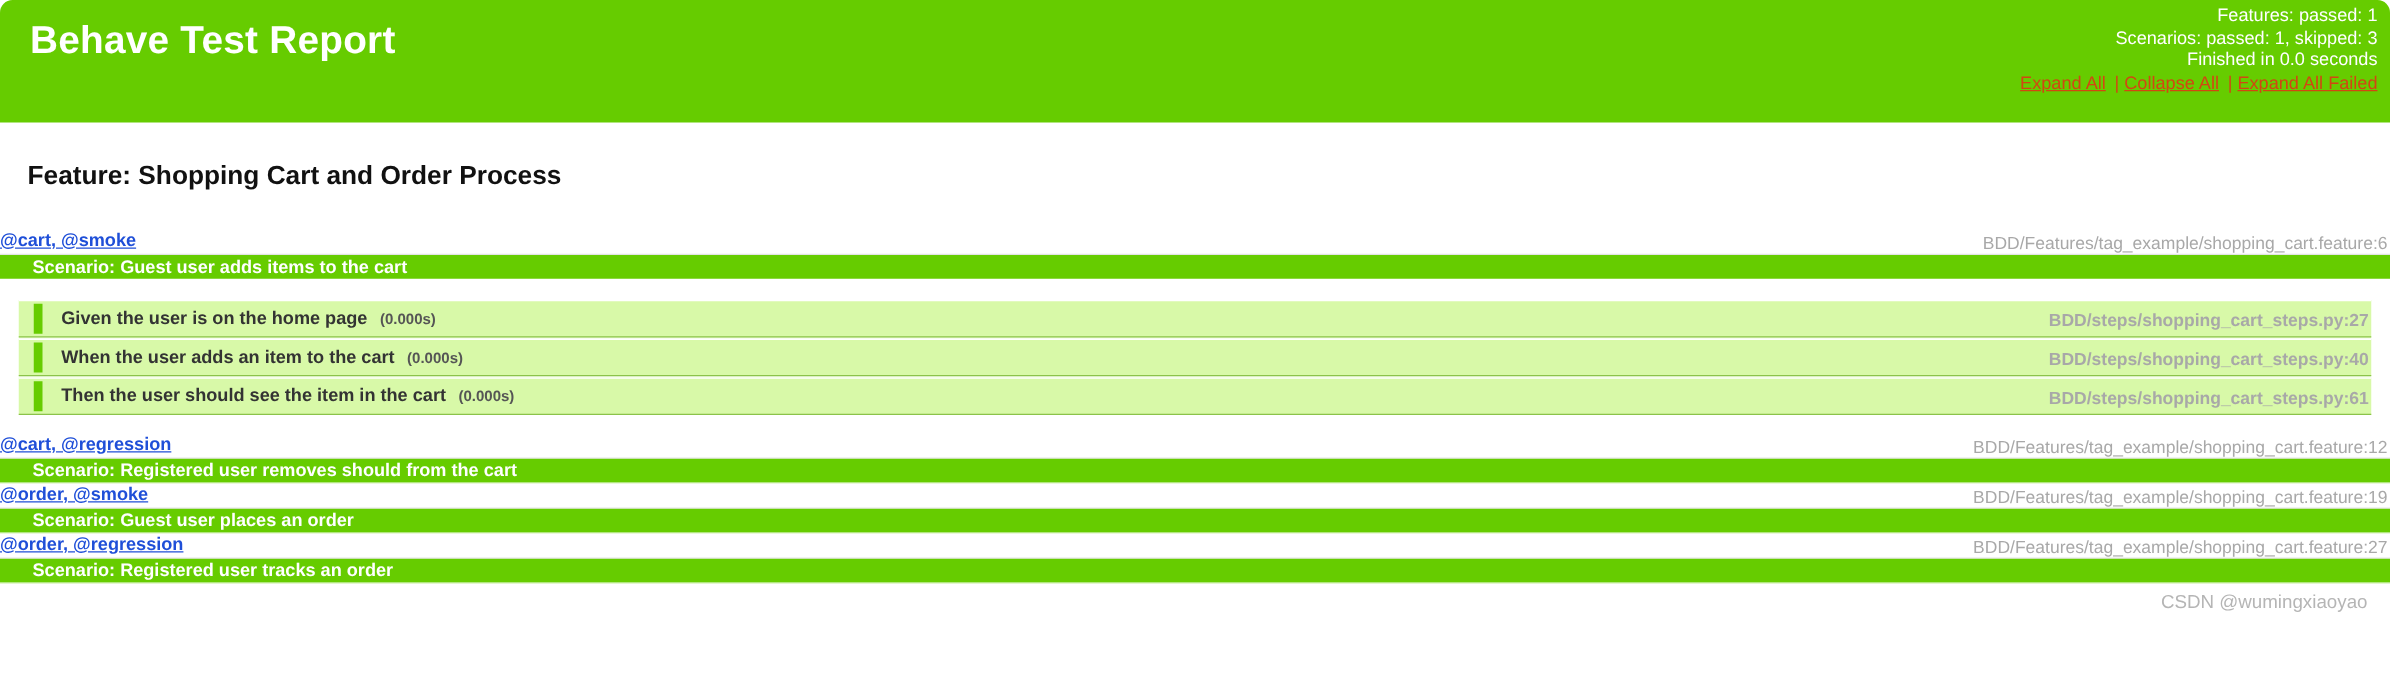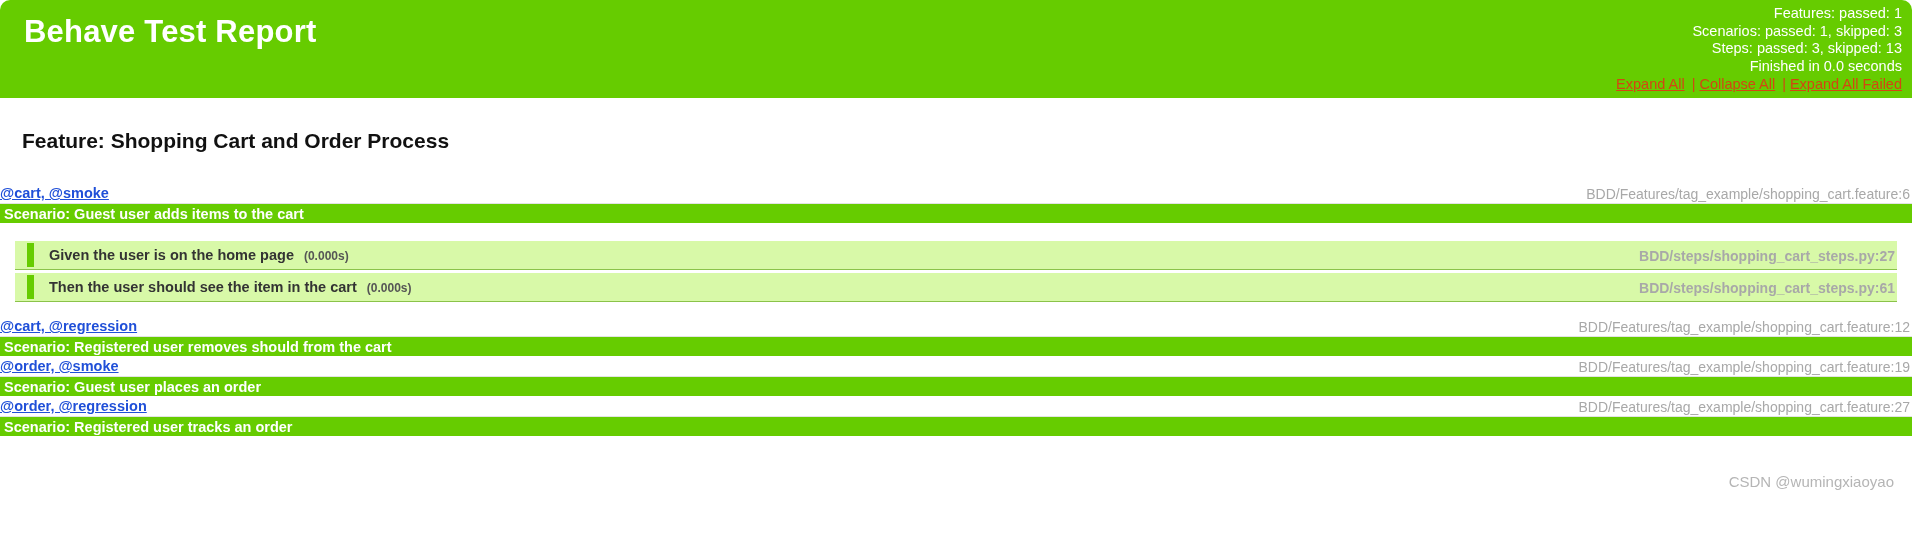--- a/index.html
+++ b/index.html
@@ -124,21 +124,21 @@
   .scenario-row {
     position: relative;
     height: 20px;
     background: #66cc00;
     border-bottom: 1px solid #ffffff;
     box-sizing: border-box;
     cursor: pointer;
   }
   .scenario-name {
     position: absolute;
-    left: 4px;
+    left: 26px;
     top: 2px;
     color: #ffffff;
     font-size: 14.5px;
     font-weight: bold;
     white-space: nowrap;
   }
 
   
   .steps {
     padding: 15px;
@@ -200,21 +200,20 @@
 </head>
 <body>
 
 <div class="page">
 
   <div class="header">
     <div class="header-title">Behave Test Report</div>
     <div class="header-stats">
       <div>Features: passed: 1</div>
       <div>Scenarios: passed: 1, skipped: 3</div>
-      <div>Steps: passed: 3, skipped: 13</div>
       <div>Finished in 0.0 seconds</div>
       <div class="header-links">
         <a>Expand All</a><span class="sep">|</span><a>Collapse All</a><span class="sep">|</span><a>Expand All Failed</a>
       </div>
     </div>
   </div>
 
   <div class="content">
     <h2 class="feature-title">Feature: Shopping Cart and Order Process</h2>
 
@@ -228,20 +227,25 @@
         <span class="scenario-name">Scenario: Guest user adds items to the cart</span>
       </div>
       <div class="steps">
         <div class="step-spacer"></div>
         <div class="step-row">
           <span class="step-bar"></span>
           <span class="step-text"><span>Given the user is on the home page</span><span class="step-duration">(0.000s)</span></span>
           <span class="step-file">BDD/steps/shopping_cart_steps.py:27</span>
         </div>
         <div class="step-spacer"></div>
+        <div class="step-row">
+          <span class="step-bar"></span>
+          <span class="step-text"><span>When the user adds an item to the cart</span><span class="step-duration">(0.000s)</span></span>
+          <span class="step-file">BDD/steps/shopping_cart_steps.py:40</span>
+        </div>
         <div class="step-spacer"></div>
         <div class="step-row">
           <span class="step-bar"></span>
           <span class="step-text"><span>Then the user should see the item in the cart</span><span class="step-duration">(0.000s)</span></span>
           <span class="step-file">BDD/steps/shopping_cart_steps.py:61</span>
         </div>
       </div>
 
       <div class="tag-row">
         <span class="tag-list">@cart, @regression</span>

